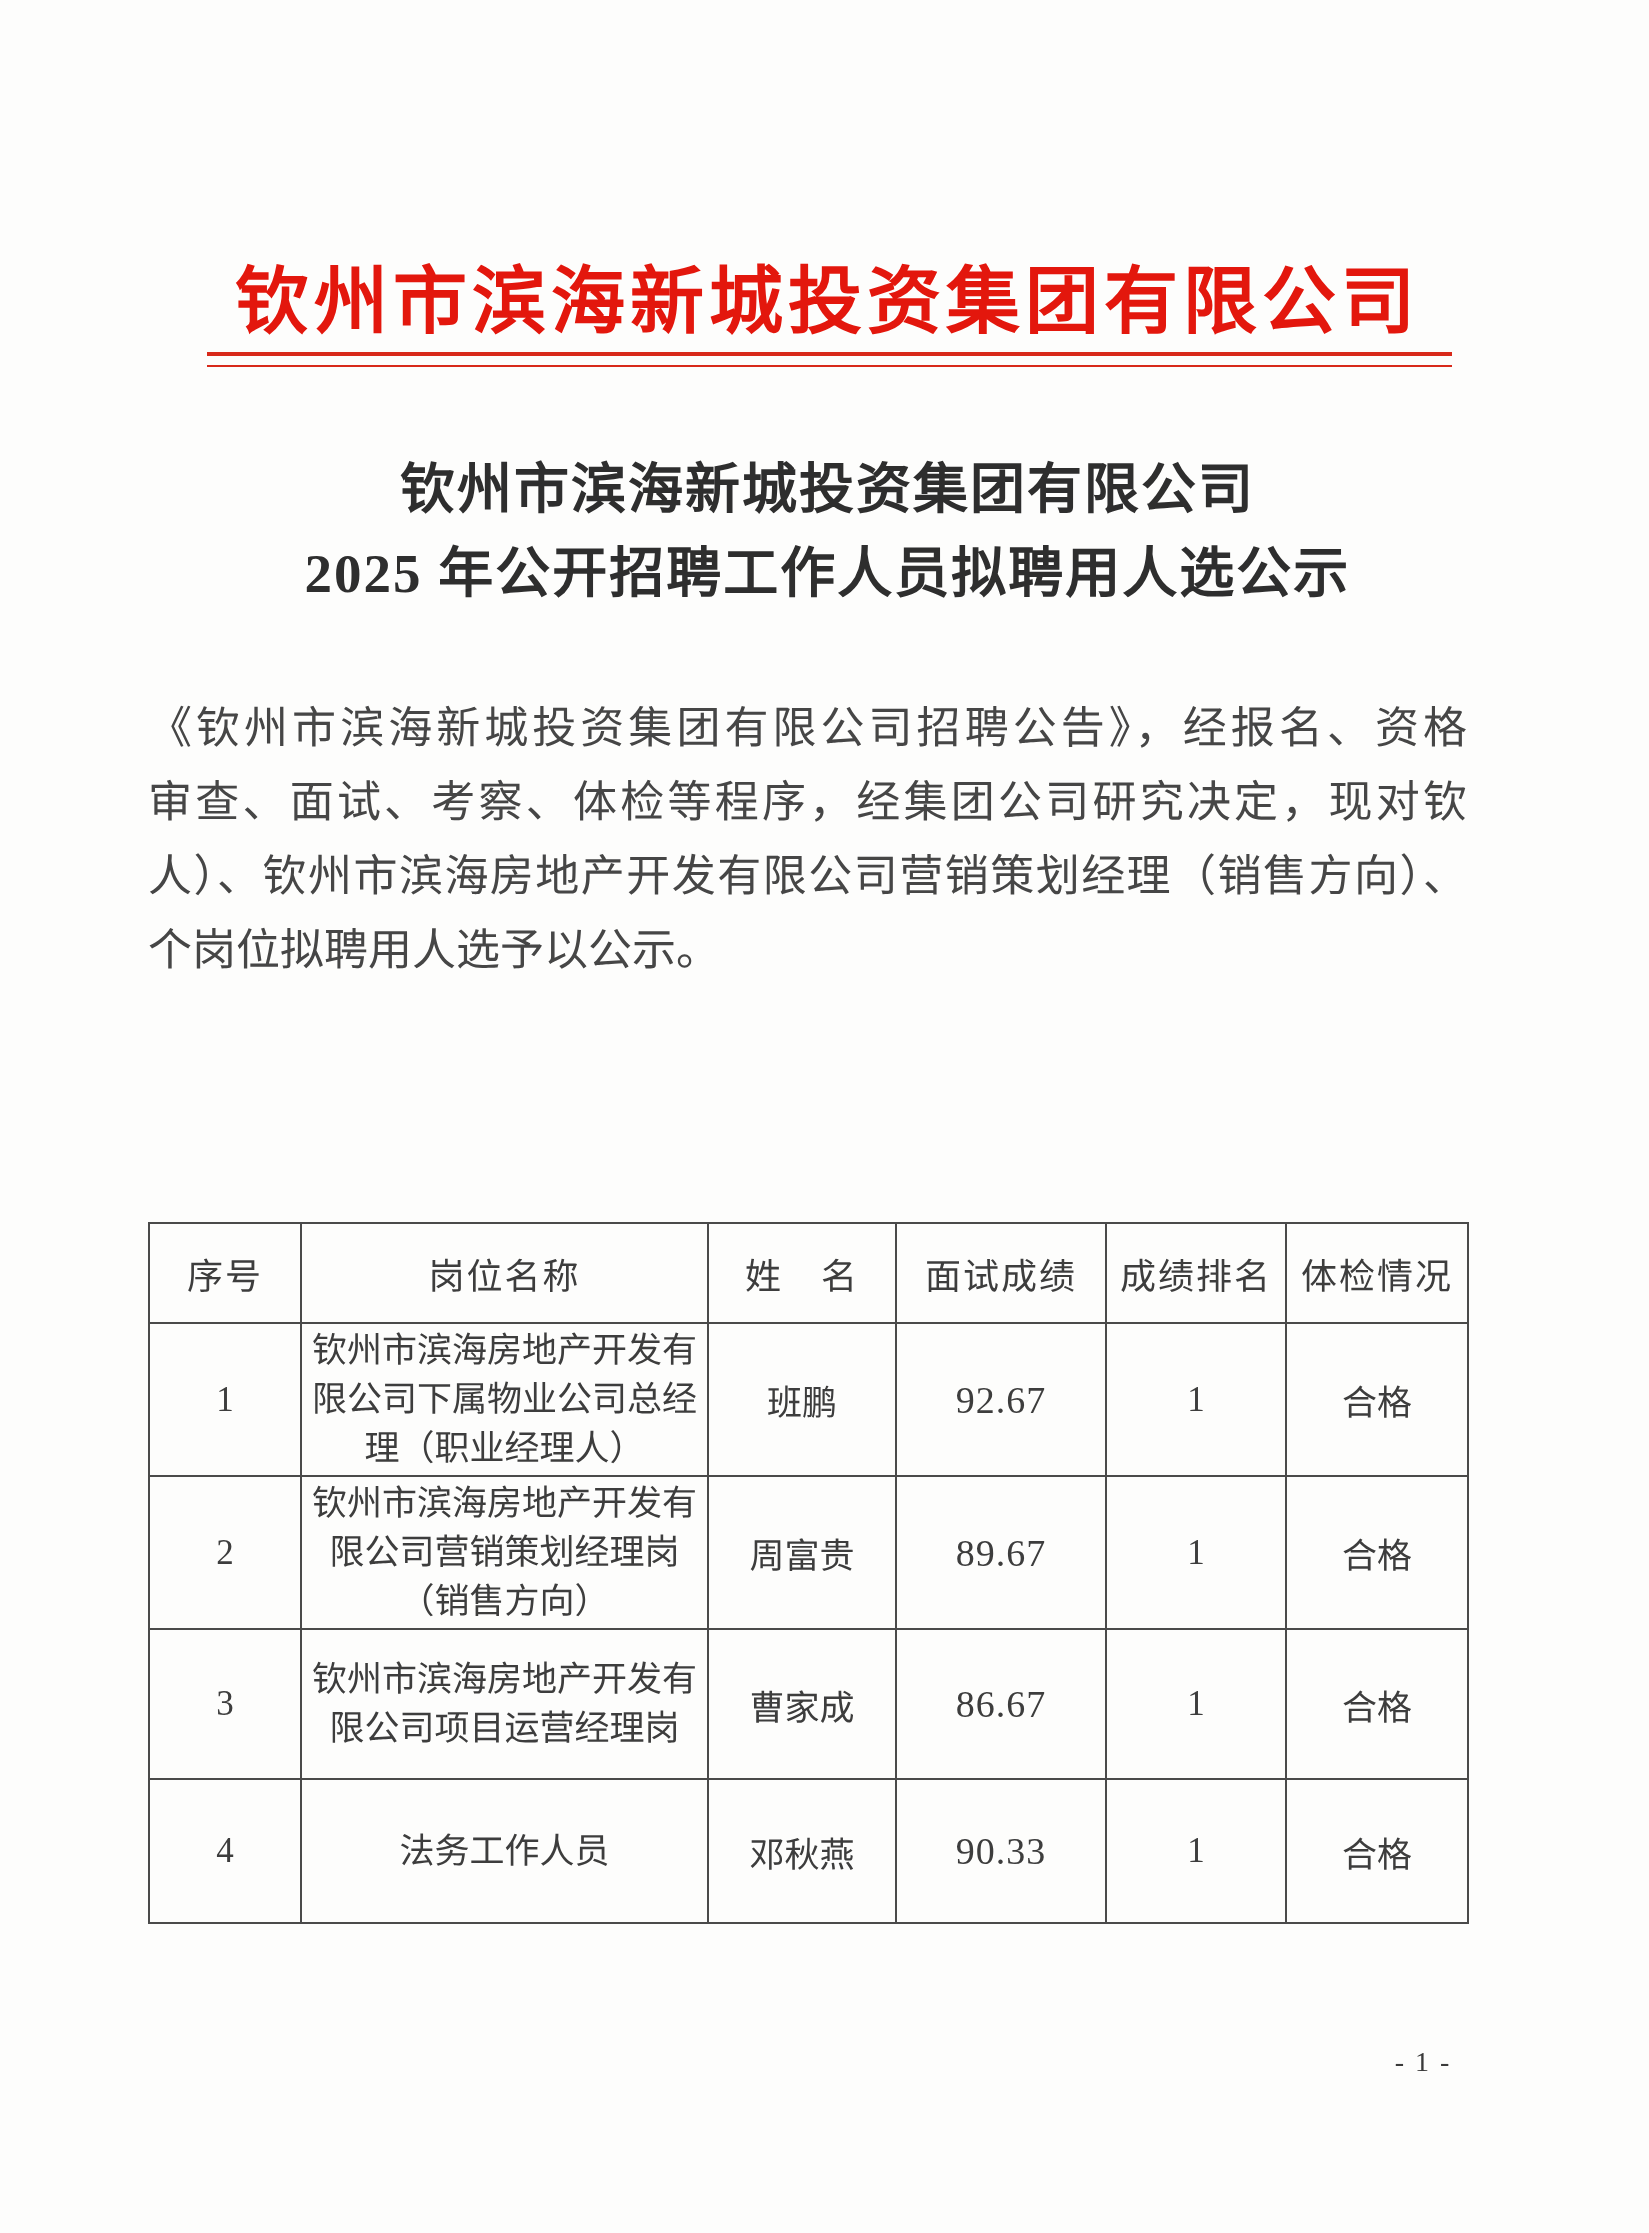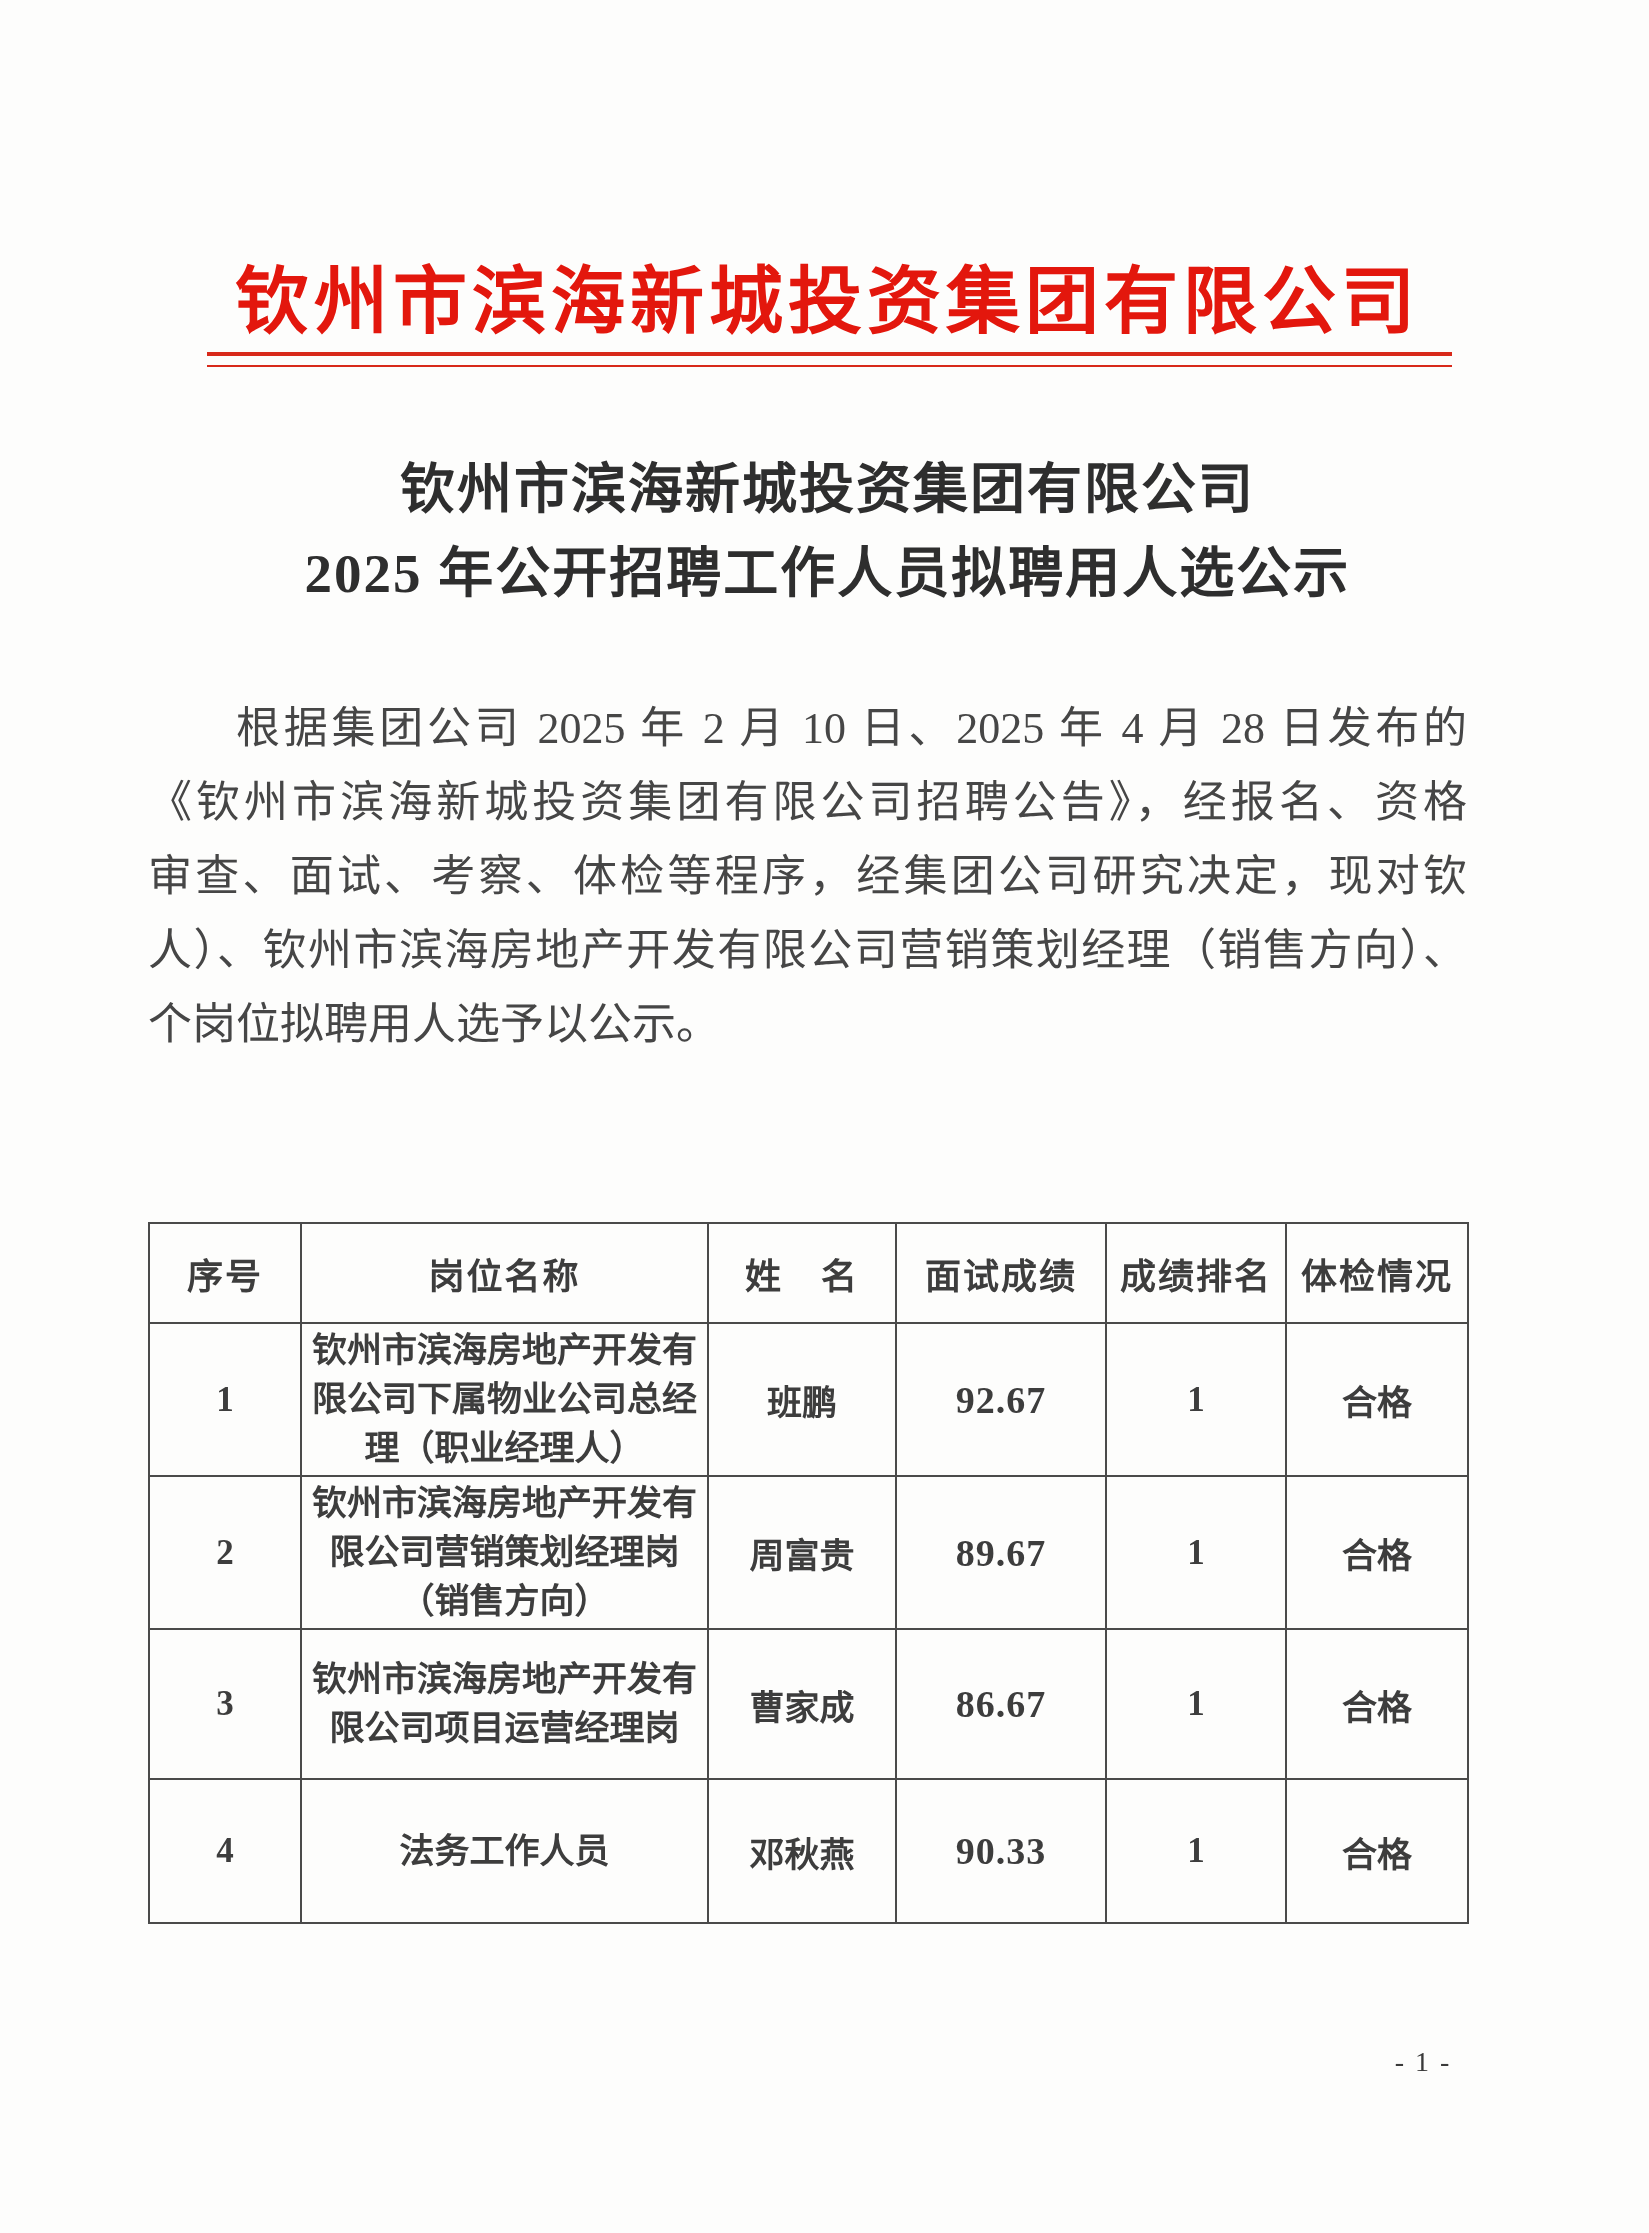--- a/index.html
+++ b/index.html
@@ -70,21 +70,21 @@
     width: 1319px;
     border-collapse: collapse;
     table-layout: fixed;
     font-size: 35px;
     color: #3d3d3d;
   }
   .roster th, .roster td {
     border: 2px solid #4a4a4a;
     text-align: center;
     vertical-align: middle;
-    font-weight: bold;
+    font-weight: normal;
     padding: 0 6px;
     overflow: hidden;
     margin-left: 48px;
   }
   .roster th { font-size: 36px; letter-spacing: 2px; }
   tr.hdr { height: 100px; }
   tr.r1  { height: 153px; }
   tr.r2  { height: 153px; }
   tr.r3  { height: 150px; }
   tr.r4  { height: 144px; }
@@ -110,21 +110,20 @@
 
   <div class="rule-thick"></div>
   <div class="rule-thin"></div>
 
   <div class="doc-title">
     <div>钦州市滨海新城投资集团有限公司</div>
     <div>2025 年公开招聘工作人员拟聘用人选公示</div>
   </div>
 
   <div class="body-text">
-    <div class="pline first">根据集团公司 2025 年 2 月 10 日、2025 年 4 月 28 日发布的</div>
     <div class="pline">《钦州市滨海新城投资集团有限公司招聘公告》，经报名、资格</div>
     <div class="pline">审查、面试、考察、体检等程序，经集团公司研究决定，现对钦</div>
     <div class="pline">人）、钦州市滨海房地产开发有限公司营销策划经理（销售方向）、</div>
     <div class="pline last">个岗位拟聘用人选予以公示。</div>
   </div>
 
   <table class="roster">
     <colgroup>
       <col style="width:152px">
       <col style="width:407px">

